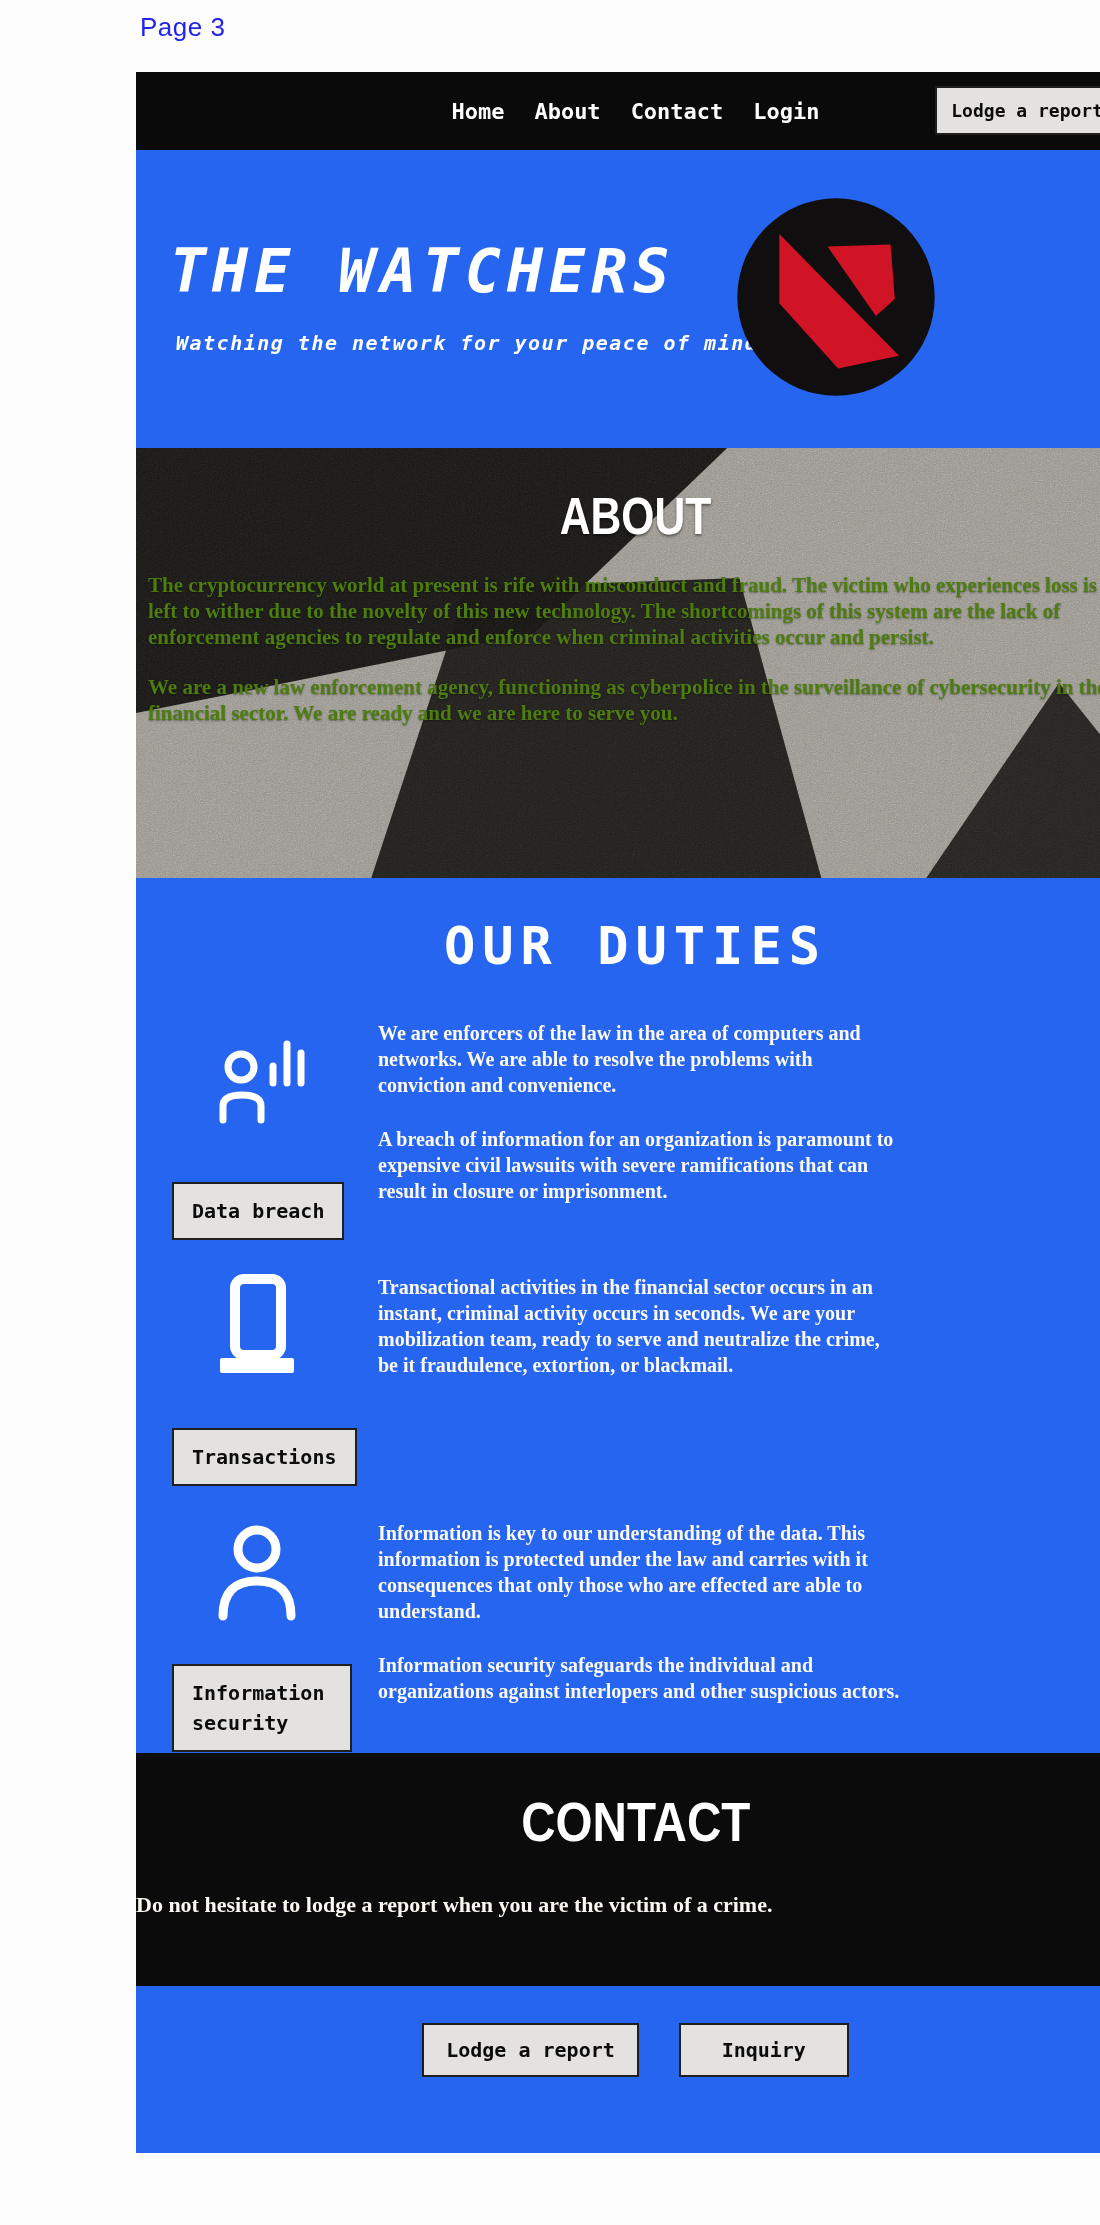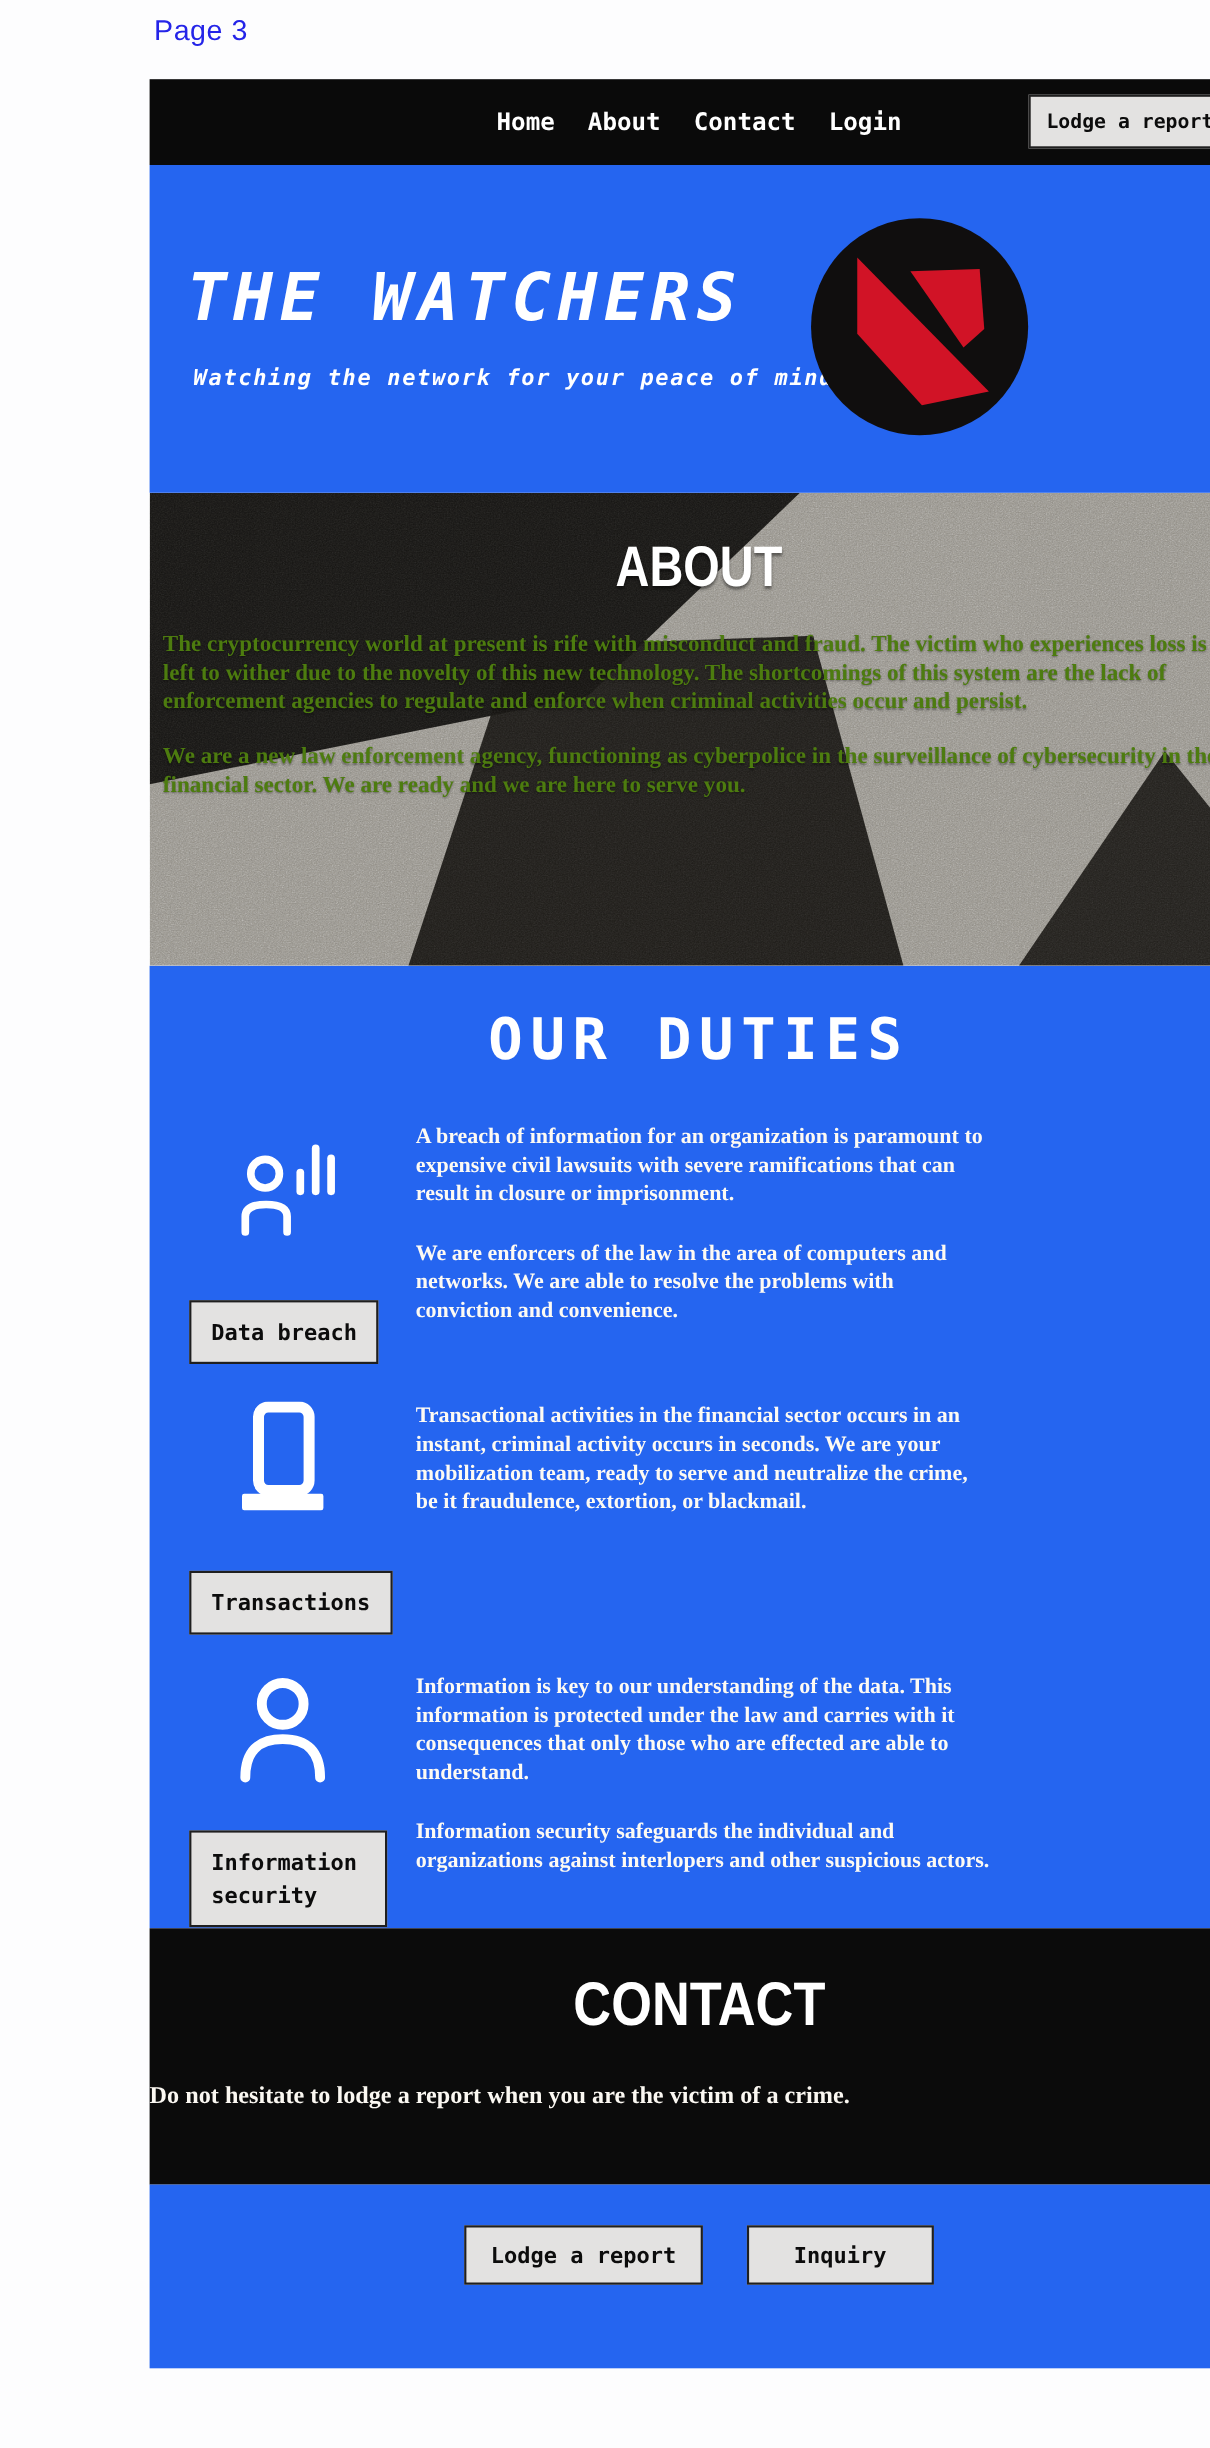--- a/index.html
+++ b/index.html
@@ -105,22 +105,22 @@
             <circle cx="40" cy="47" r="13"></circle>
             <path d="M22,100 V86 Q22,75 41,75 Q60,75 60,86 V100"></path>
             <path d="M72,63 V46"></path>
             <path d="M86,63 V24"></path>
             <path d="M100,63 V33"></path>
           </g>
         </svg>
         <button class="btn">Data breach</button>
       </div>
       <div class="right">
+        <p>We are enforcers of the law in the area of computers and networks. We are able to resolve the problems with conviction and convenience.</p>
         <p>A breach of information for an organization is paramount to expensive civil lawsuits with severe ramifications that can result in closure or imprisonment.</p>
-        <p>We are enforcers of the law in the area of computers and networks. We are able to resolve the problems with conviction and convenience.</p>
       </div>
     </div>
 
     <div class="duty">
       <div class="left">
         <svg width="100" height="114" viewBox="0 0 100 114">
           <rect x="28" y="5" width="46" height="76" rx="9" fill="none" stroke="#fff" stroke-width="10"></rect>
           <rect x="13" y="84" width="74" height="15" rx="2" fill="#fff"></rect>
         </svg>
         <button class="btn">Transactions</button>

